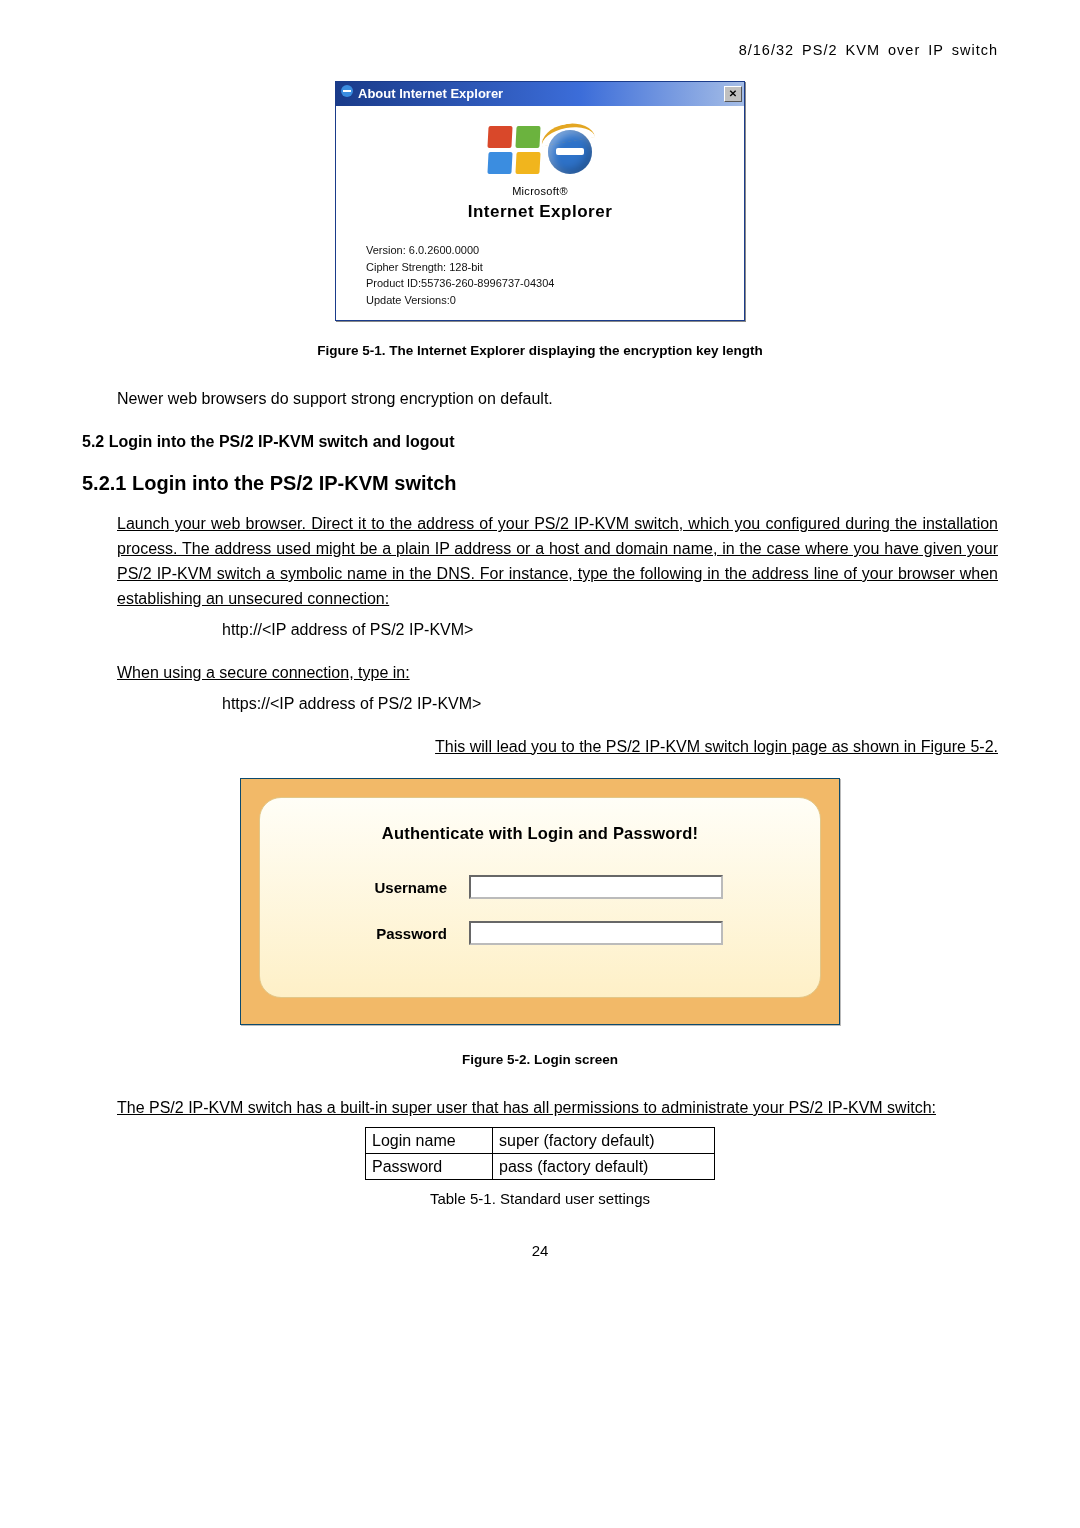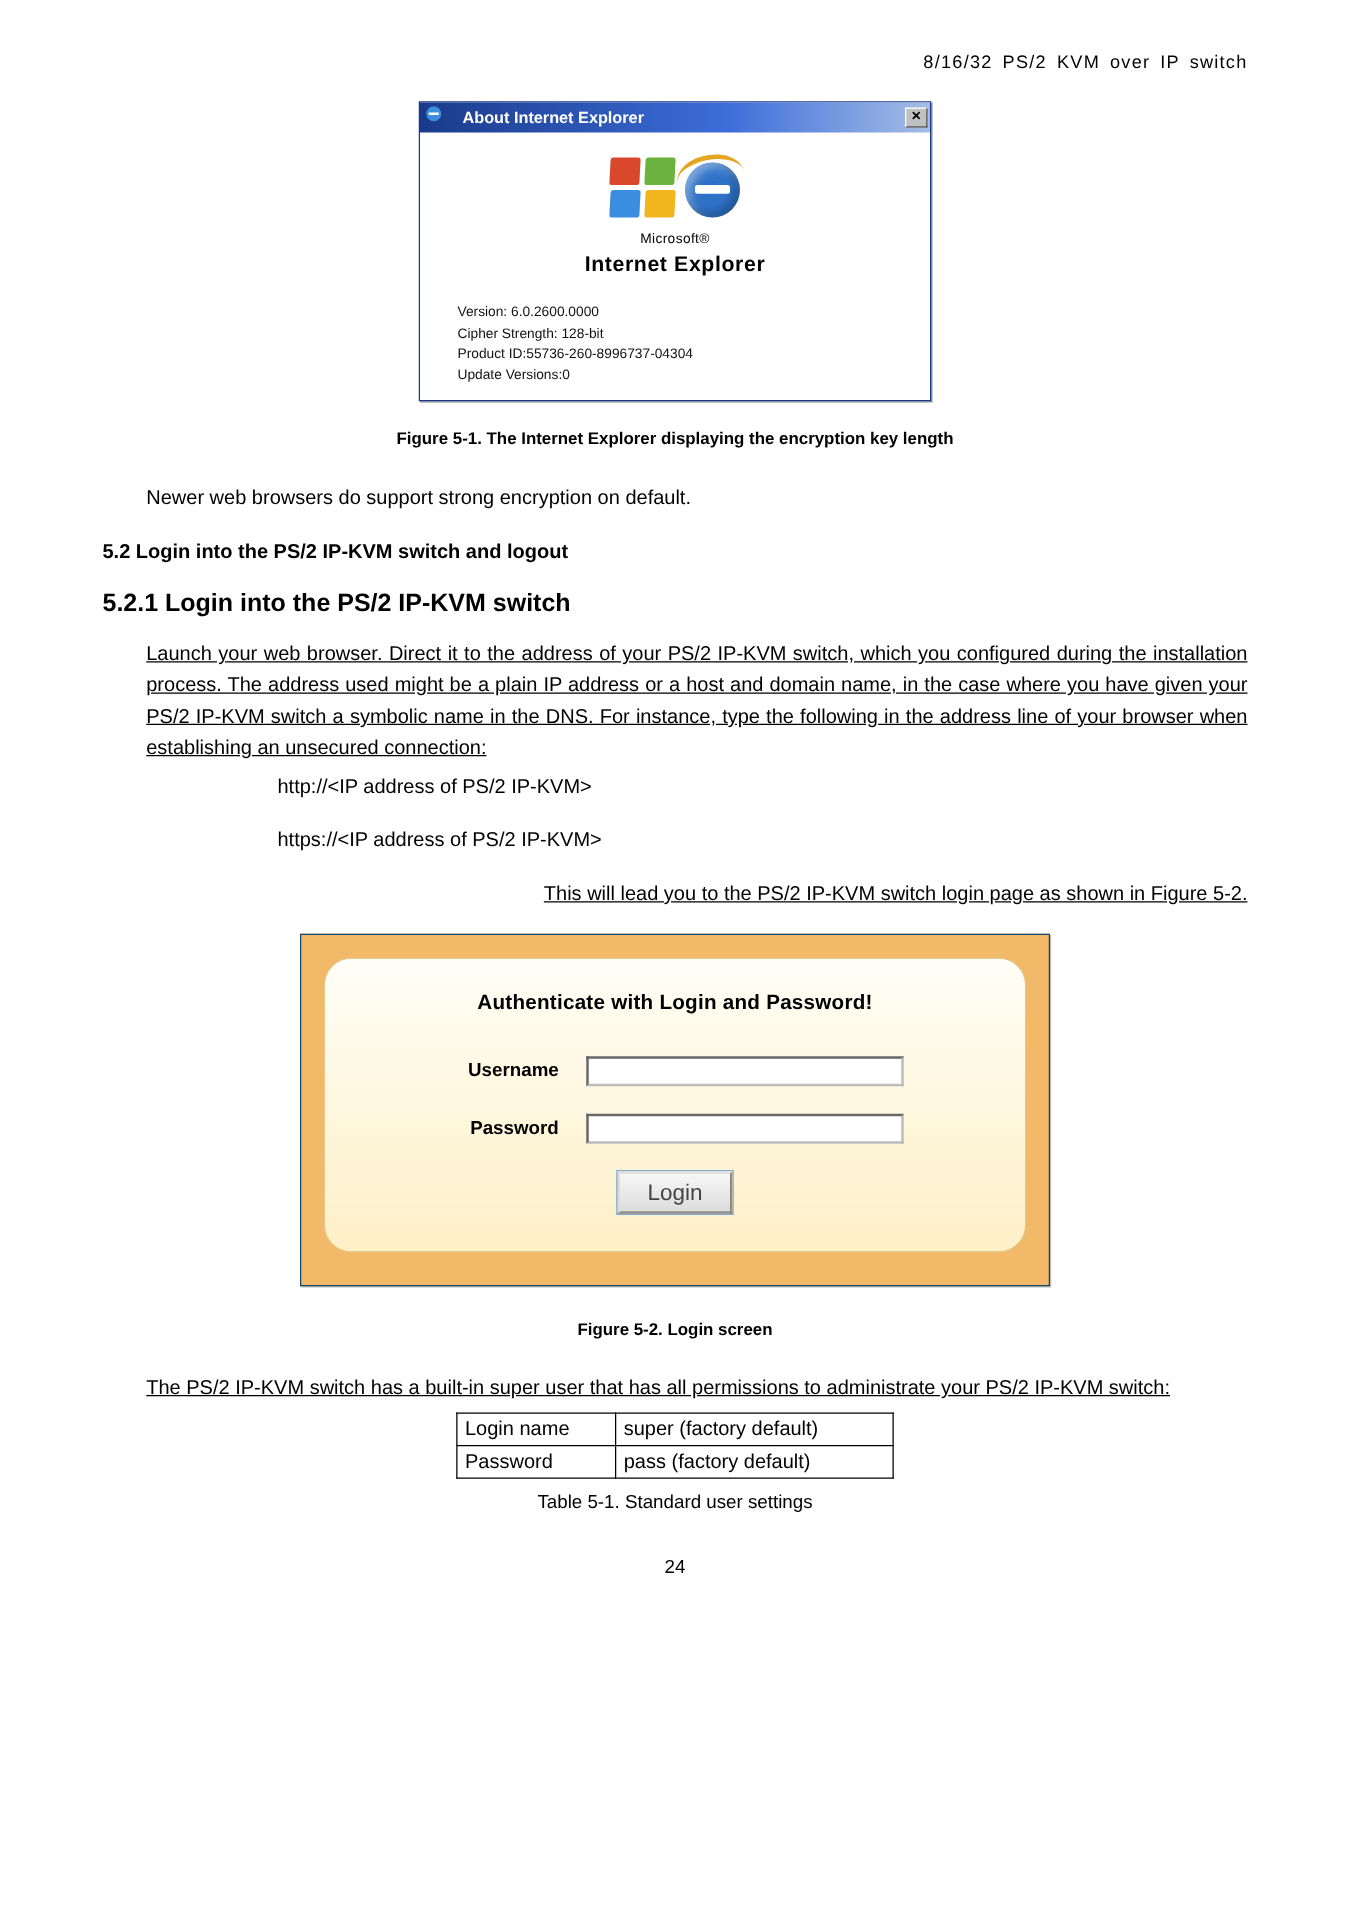--- a/index.html
+++ b/index.html
@@ -30,21 +30,21 @@
   .ie-titlebar {
     background: linear-gradient(to right, #1a3b8a 0%, #3c6dd9 60%, #a5bde6 100%);
     color: #fff;
     display: flex;
     align-items: center;
     justify-content: space-between;
     padding: 2px 2px 2px 4px;
     font-size: 13px;
     font-weight: bold;
   }
-  .ie-title-left { display: flex; align-items: center; gap: 16px; }
+  .ie-title-left { display: flex; align-items: center; gap: 4px; }
   .ie-close {
     width: 16px;
     height: 14px;
     background: #c0c0c0;
     border: 1px solid #fff;
     border-right-color: #555;
     border-bottom-color: #555;
     display: flex;
     align-items: center;
     justify-content: center;
@@ -188,38 +188,36 @@
 
 <div class="section-h">5.2 Login into the PS/2 IP-KVM switch and logout</div>
 <div class="subsection-h">5.2.1  Login into the PS/2 IP-KVM switch</div>
 
 <div class="p-block">
   <div class="para">Launch your web browser. Direct it to the address of your PS/2 IP-KVM switch, which you configured during the installation process. The address used might be a plain IP address or a host and domain name, in the case where you have given your PS/2 IP-KVM switch a symbolic name in the DNS. For instance, type the following in the address line of your browser when establishing an unsecured connection:</div>
   <div class="indent">http://&lt;IP address of PS/2 IP-KVM&gt;</div>
 </div>
 
 <div class="p-block">
+  <div class="para" style="text-align:left">When using a secure connection, type in:</div>
   <div class="indent">https://&lt;IP address of PS/2 IP-KVM&gt;</div>
 </div>
 
 <div class="para" style="text-align:right; margin-bottom:18px;">This will lead you to the PS/2 IP-KVM switch login page as shown in Figure 5-2.</div>
 
 <div class="login-shot">
   <div class="login-panel">
     <div class="login-auth">Authenticate with Login and Password!</div>
     <div class="login-row">
       <div class="login-label">Username</div>
       <div class="login-input"></div>
     </div>
     <div class="login-row">
       <div class="login-label">Password</div>
       <div class="login-input"></div>
-    </div>
-    <div class="login-btn-row">
-      <div class="login-btn">Login</div>
     </div>
   </div>
 </div>
 
 <div class="fig-caption">Figure 5-2. Login screen</div>
 
 <div class="para" style="margin-bottom:4px;">The PS/2 IP-KVM switch has a built-in super user that has all permissions to administrate your PS/2 IP-KVM switch:</div>
 
 <table class="cred-table">
   <tbody>

